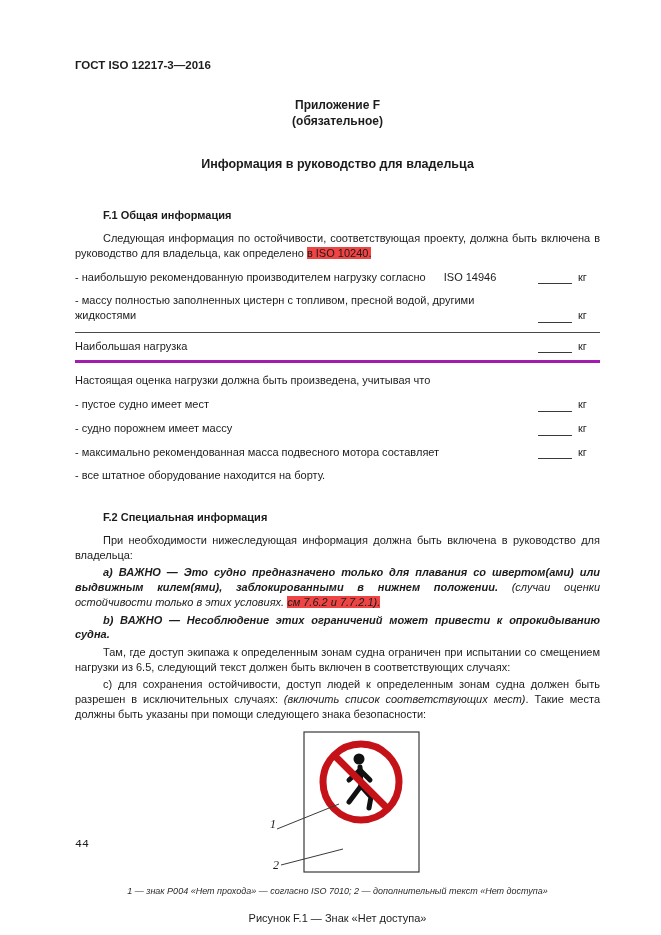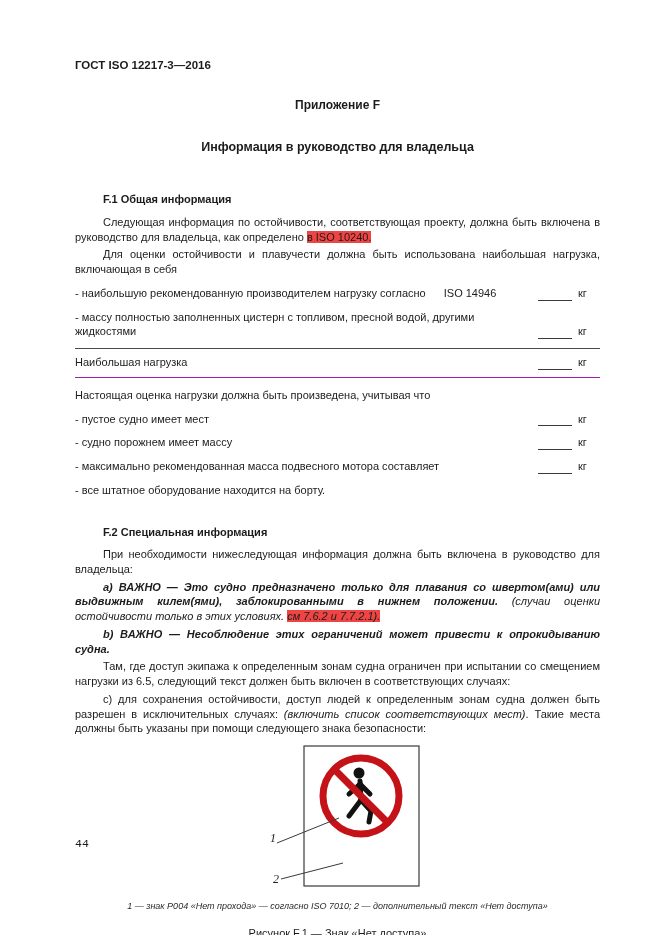--- a/index.html
+++ b/index.html
@@ -24,47 +24,47 @@
   .section-heading { font-weight:bold; margin:14px 0 8px 0; text-indent:28px; }
   p.body-para { text-align:justify; text-indent:28px; margin-bottom:3px; }
   p.no-just { text-align:left; }
   .hl { background:#ef4444; }
   .load-row { display:flex; align-items:flex-end; margin:9px 0; }
   .row-text { flex:0 1 auto; }
   .ref { margin-left:18px; }
   .spacer { flex:1 1 auto; }
   .blank { flex:0 0 34px; border-bottom:1px solid #3a3a3a; height:12px; margin-right:6px; }
   .unit { flex:0 0 22px; }
-  .total-block { border-top:1px solid #4a4a4a; border-bottom:1px solid #a21caf; padding:2px 0 3px; margin:4px 0 10px; }
+  .total-block { border-top:1px solid #4a4a4a; border-bottom:3px solid #a21caf; padding:2px 0 3px; margin:4px 0 10px; }
   .total-block .load-row { margin:4px 0; }
   .plain-item { margin:7px 0; }
   .bold { font-weight:bold;font-style:italic; }
   .ital { font-style:italic; }
   .figure-wrap { text-align:center; margin:8px 0 2px; transform:translateX(12px); }
   .figure-caption { text-align:center; font-style:italic; font-size:9px; color:#2a2a2a; margin-top:4px; }
   .figure-title { text-align:center; font-size:11px; margin:14px 0 16px; }
   .callout { font-family:"Liberation Serif", serif; font-style:italic; font-size:12px; fill:#1c1c1c; }
   .page-number { position:absolute; left:75px; top:836px; font-size:11.5px;font-family:Liberation Mono, monospace; }
 </style>
 </head>
 <body>
 
 <div class="page">
 
   <div class="doc-header">ГОСТ ISO 12217-3—2016</div>
 
   <div class="appendix-label">Приложение F</div>
+  <div class="appendix-kind">(обязательное)</div>
 
   <div class="doc-title">Информация в руководство для владельца</div>
 
   <div class="section-heading">F.1 Общая информация</div>
 
   <p class="body-para"><span>Следующая информация по остойчивости, соответствующая проекту, должна быть включена в руководство для владельца, как определено </span><span class="hl">в ISO 10240.</span></p>
 
-  <p class="body-para">Для оценки остойчивости и плавучести должна быть использована наибольшая нагрузка, включающая в себя</p>
 
   <div class="load-row">
     <span class="row-text"><span>- наибольшую рекомендованную производителем нагрузку согласно</span><span class="ref">ISO 14946</span></span>
     <span class="spacer"></span>
     <span class="blank"></span>
     <span class="unit">кг</span>
   </div>
 
   <div class="load-row">
     <span class="row-text">- массу полностью заполненных цистерн с топливом, пресной водой, другими жидкостями</span>

